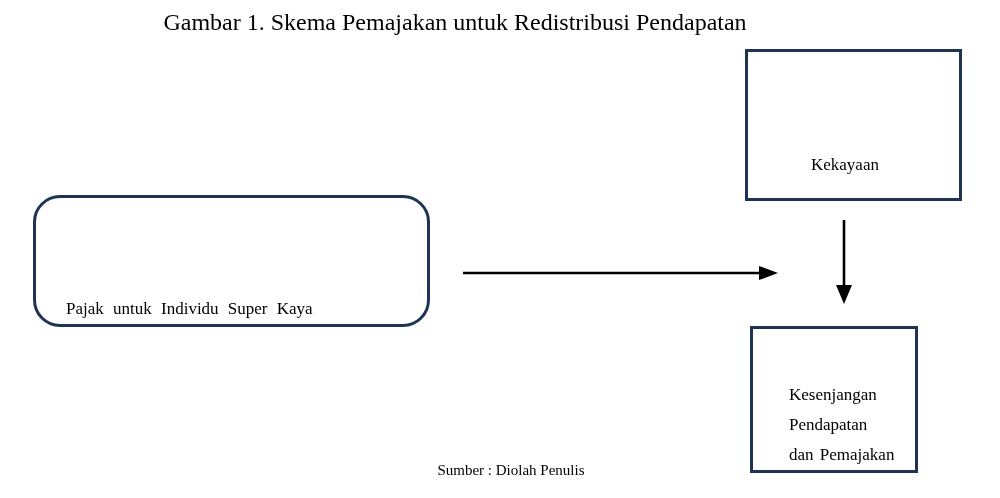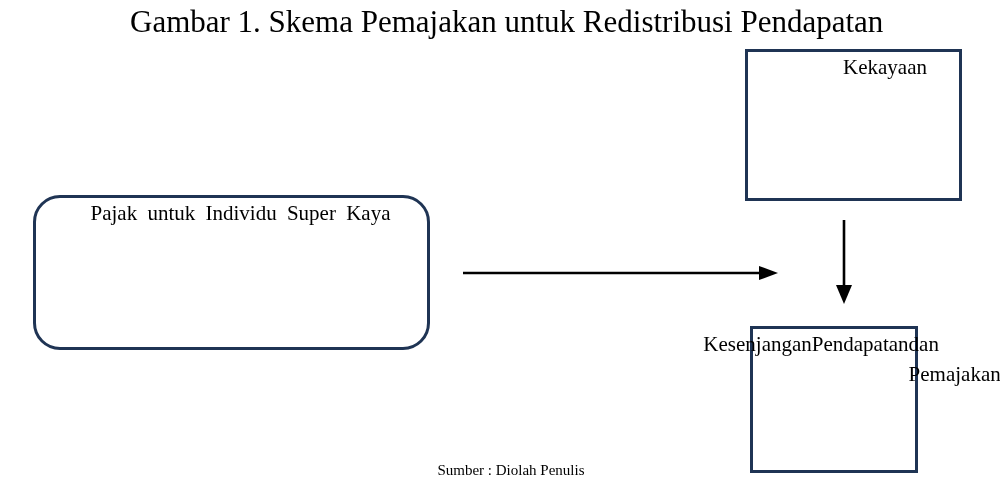--- a/index.html
+++ b/index.html
@@ -18,39 +18,39 @@
     font-family: "Liberation Serif", "DejaVu Serif", serif;
     color: var(--text);
     overflow: hidden;
   }
   .figure-title {
     position: absolute;
     left: 130px;
     top: 8px;
     width: 650px;
     text-align: center;
-    font-size: 31px;
+    font-size: 24px;
     line-height: 28px;
     white-space: nowrap;
   }
   .box {
     position: absolute;
     border: 3px solid var(--box-border);
     background: var(--bg);
     display: flex;
-    flex-direction: row;
-    justify-content: center;
-    font-size: 21px;
+    flex-direction: column;
+    justify-content: flex-end;
+    font-size: 17px;
     line-height: 31px;
   }
   .box-tax {
     left: 33px;
     top: 195px;
     width: 397px;
-    height: 155px;
+    height: 132px;
     border-radius: 27px;
     padding-left: 30px;
     padding-right: 12px;
     word-spacing: 5px;
   }
   .box-wealth {
     left: 745px;
     top: 49px;
     width: 217px;
     height: 152px;

